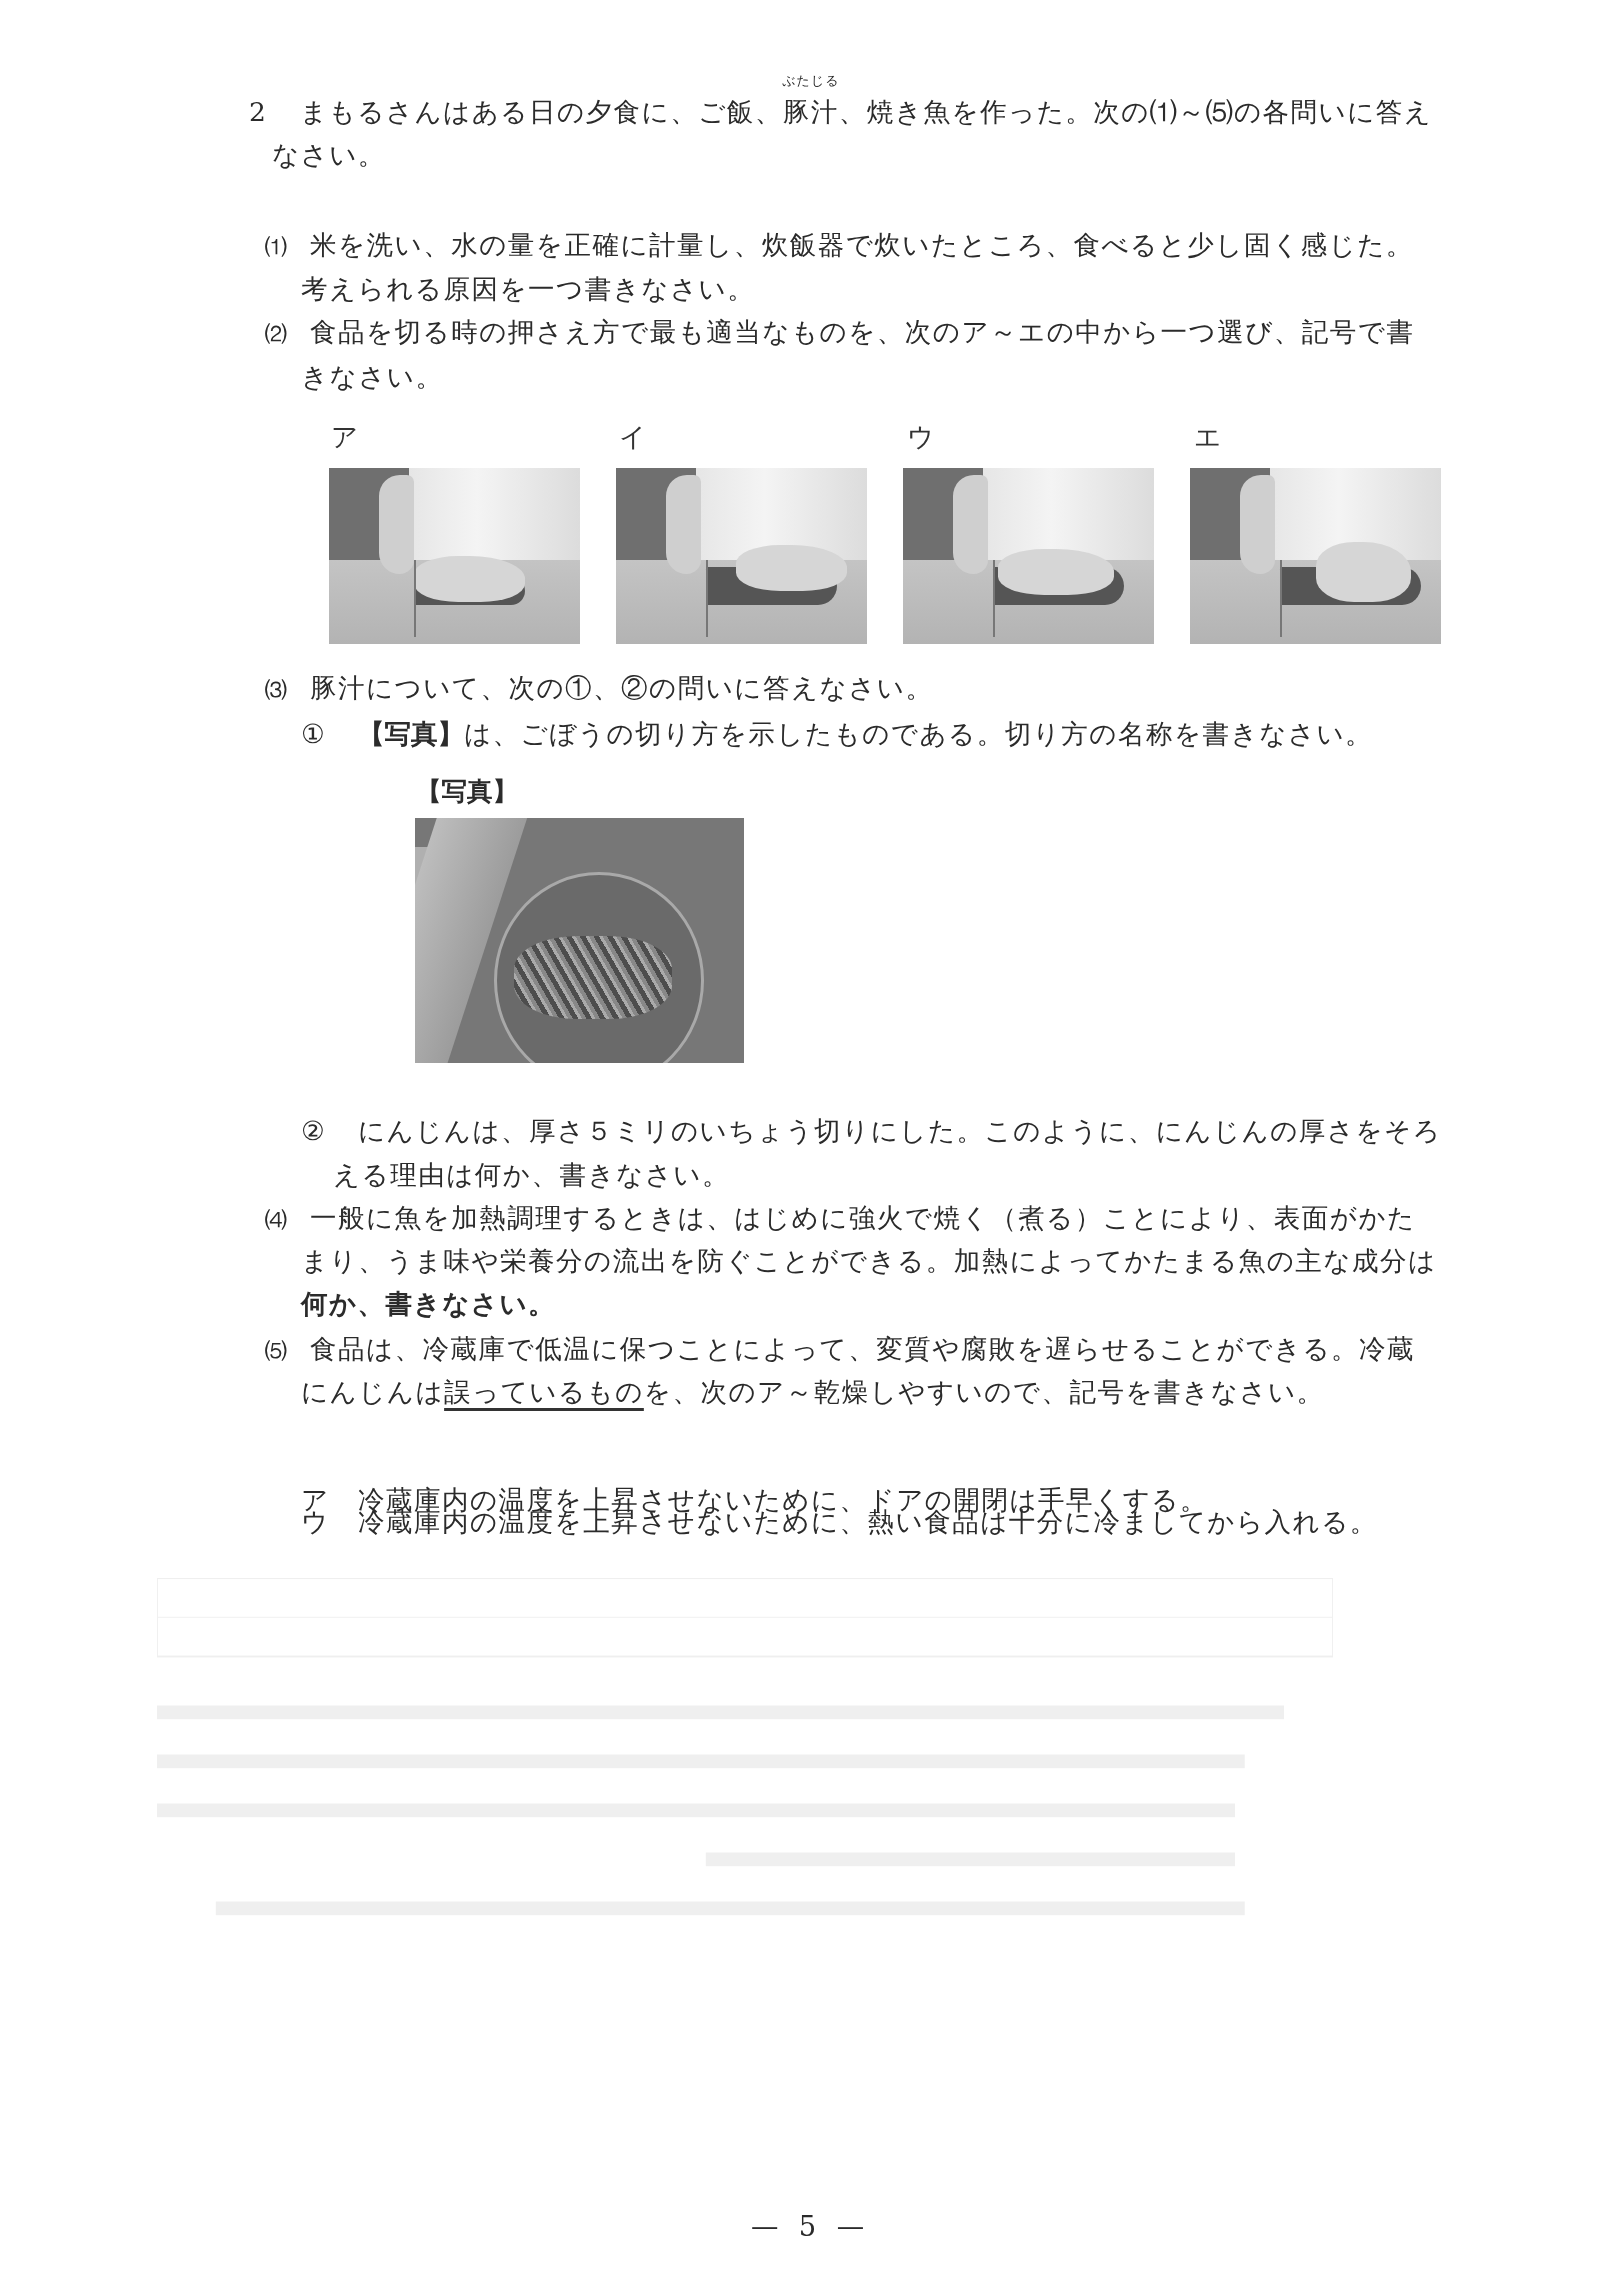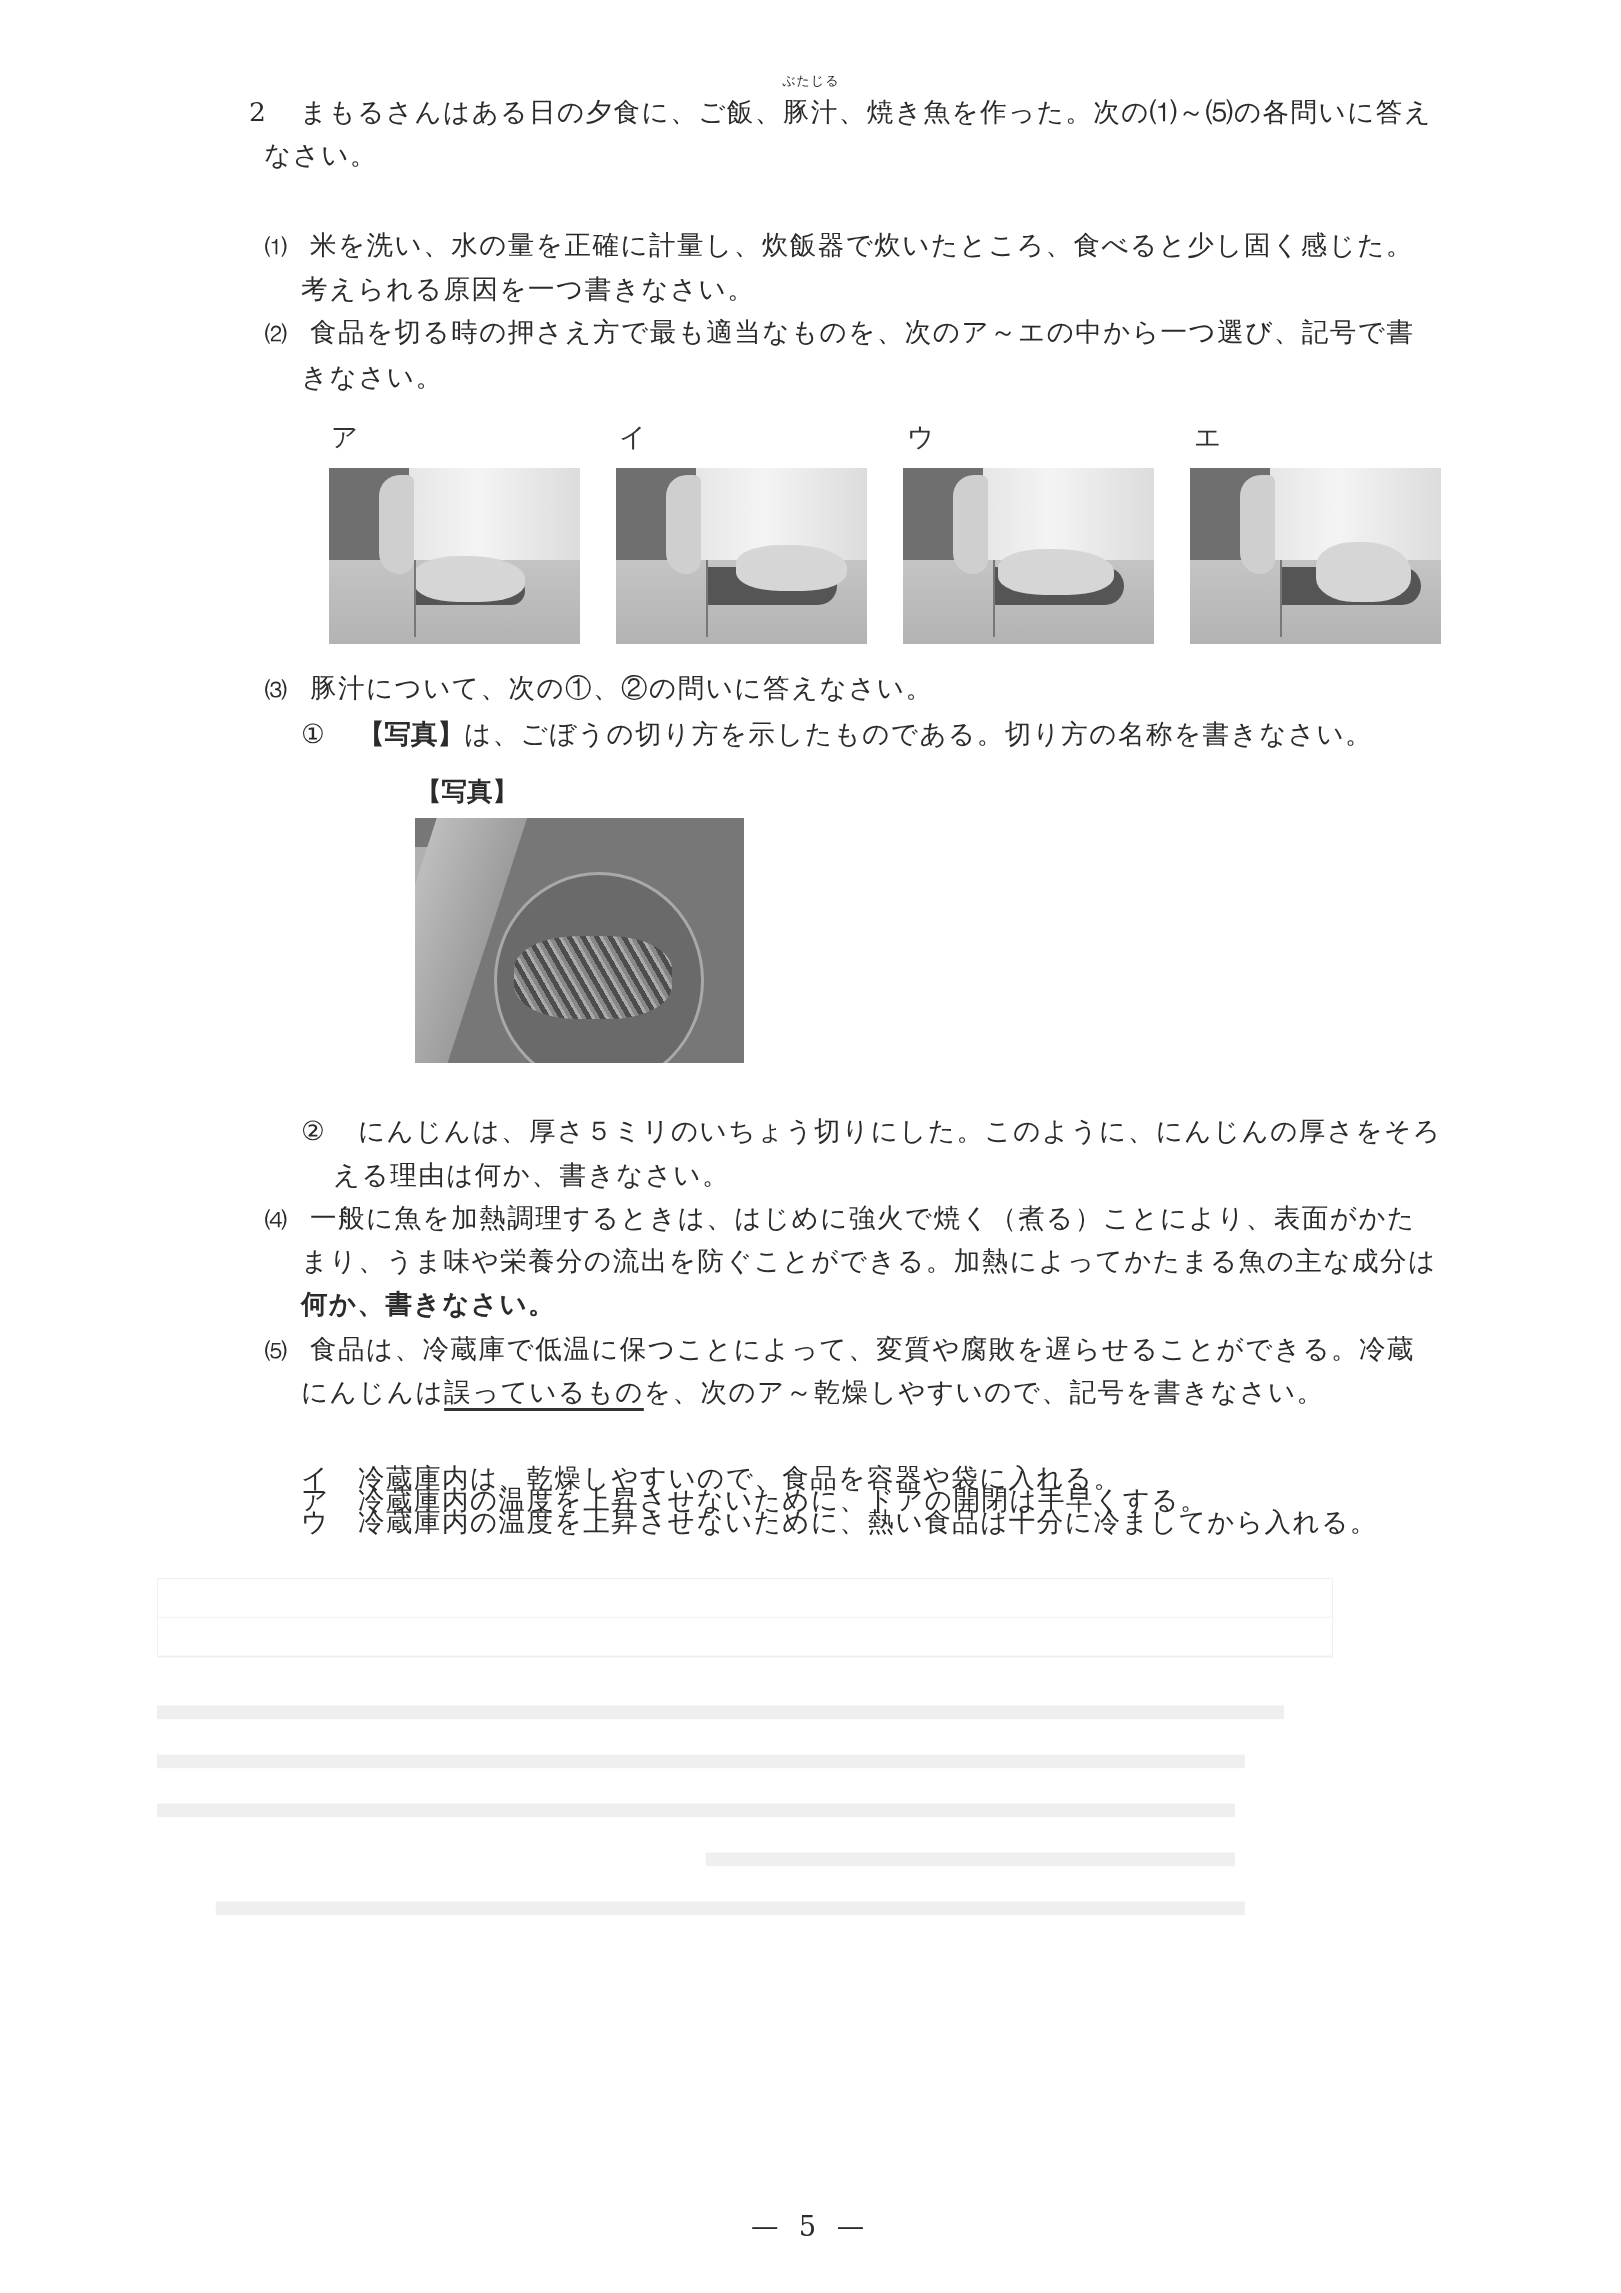--- a/index.html
+++ b/index.html
@@ -47,21 +47,21 @@
     .bleed { position: absolute; left: 157px; top: 1578px; width: 1176px; height: 549px; opacity: 0.06; }
   </style>
 </head>
 <body>
 
 <div class="page">
 
   <div class="line" style="left:249px; top:94px;">
     <span class="qnum">2</span><span>まもるさんはある日の夕食に、ご飯、</span><span class="ruby-wrap"><span class="ruby">ぶたじる</span><span>豚汁</span></span><span>、焼き魚を作った。次の⑴～⑸の各問いに答え</span>
   </div>
-  <div class="line" style="left:264px; top:137px;">なさい。</div>
+  <div class="line" style="left:272px; top:137px;">なさい。</div>
 
   <div class="line" style="left:265px; top:227px;">
     <span class="sub">⑴</span><span>米を洗い、水の量を正確に計量し、炊飯器で炊いたところ、食べると少し固く感じた。</span>
   </div>
   <div class="line" style="left:301px; top:271px;">考えられる原因を一つ書きなさい。</div>
 
   <div class="line" style="left:265px; top:314px;">
     <span class="sub">⑵</span><span>食品を切る時の押さえ方で最も適当なものを、次のア～エの中から一つ選び、記号で書</span>
   </div>
   <div class="line" style="left:301px; top:359px;">きなさい。</div>
@@ -137,23 +137,20 @@
   <div class="line" style="left:265px; top:1331px;">
     <span class="sub">⑸</span><span>食品は、冷蔵庫で低温に保つことによって、変質や腐敗を遅らせることができる。冷蔵</span>
   </div>
   <div class="line" style="left:301px; top:1374px;">
     <span>にんじんは</span><span class="underline">誤っているもの</span><span>を、次のア～乾燥しやすいので、記号を書きなさい。</span>
   </div>
 
   <div class="line" style="left:301px; top:1482px;">
     <span class="circ">ア</span><span>冷蔵庫内の温度を上昇させないために、ドアの開閉は手早くする。</span>
   </div>
-  <div class="line" style="left:301px; top:1460px;">
-    <span class="circ">イ</span><span>冷蔵庫内は、乾燥しやすいので、食品を容器や袋に入れる。</span>
-  </div>
   <div class="line" style="left:301px; top:1504px;">
     <span class="circ">ウ</span><span>冷蔵庫内の温度を上昇させないために、熱い食品は十分に冷ましてから入れる。</span>
   </div>
 
   <svg class="bleed" viewBox="0 0 1200 560">
     <rect x="0" y="0" width="1200" height="80" fill="none" stroke="#000" stroke-width="2"></rect>
     <line x1="0" y1="40" x2="1200" y2="40" stroke="#000"></line>
     <rect x="0" y="130" width="1150" height="14" fill="#000"></rect>
     <rect x="0" y="180" width="1110" height="14" fill="#000"></rect>
     <rect x="0" y="230" width="1100" height="14" fill="#000"></rect>

